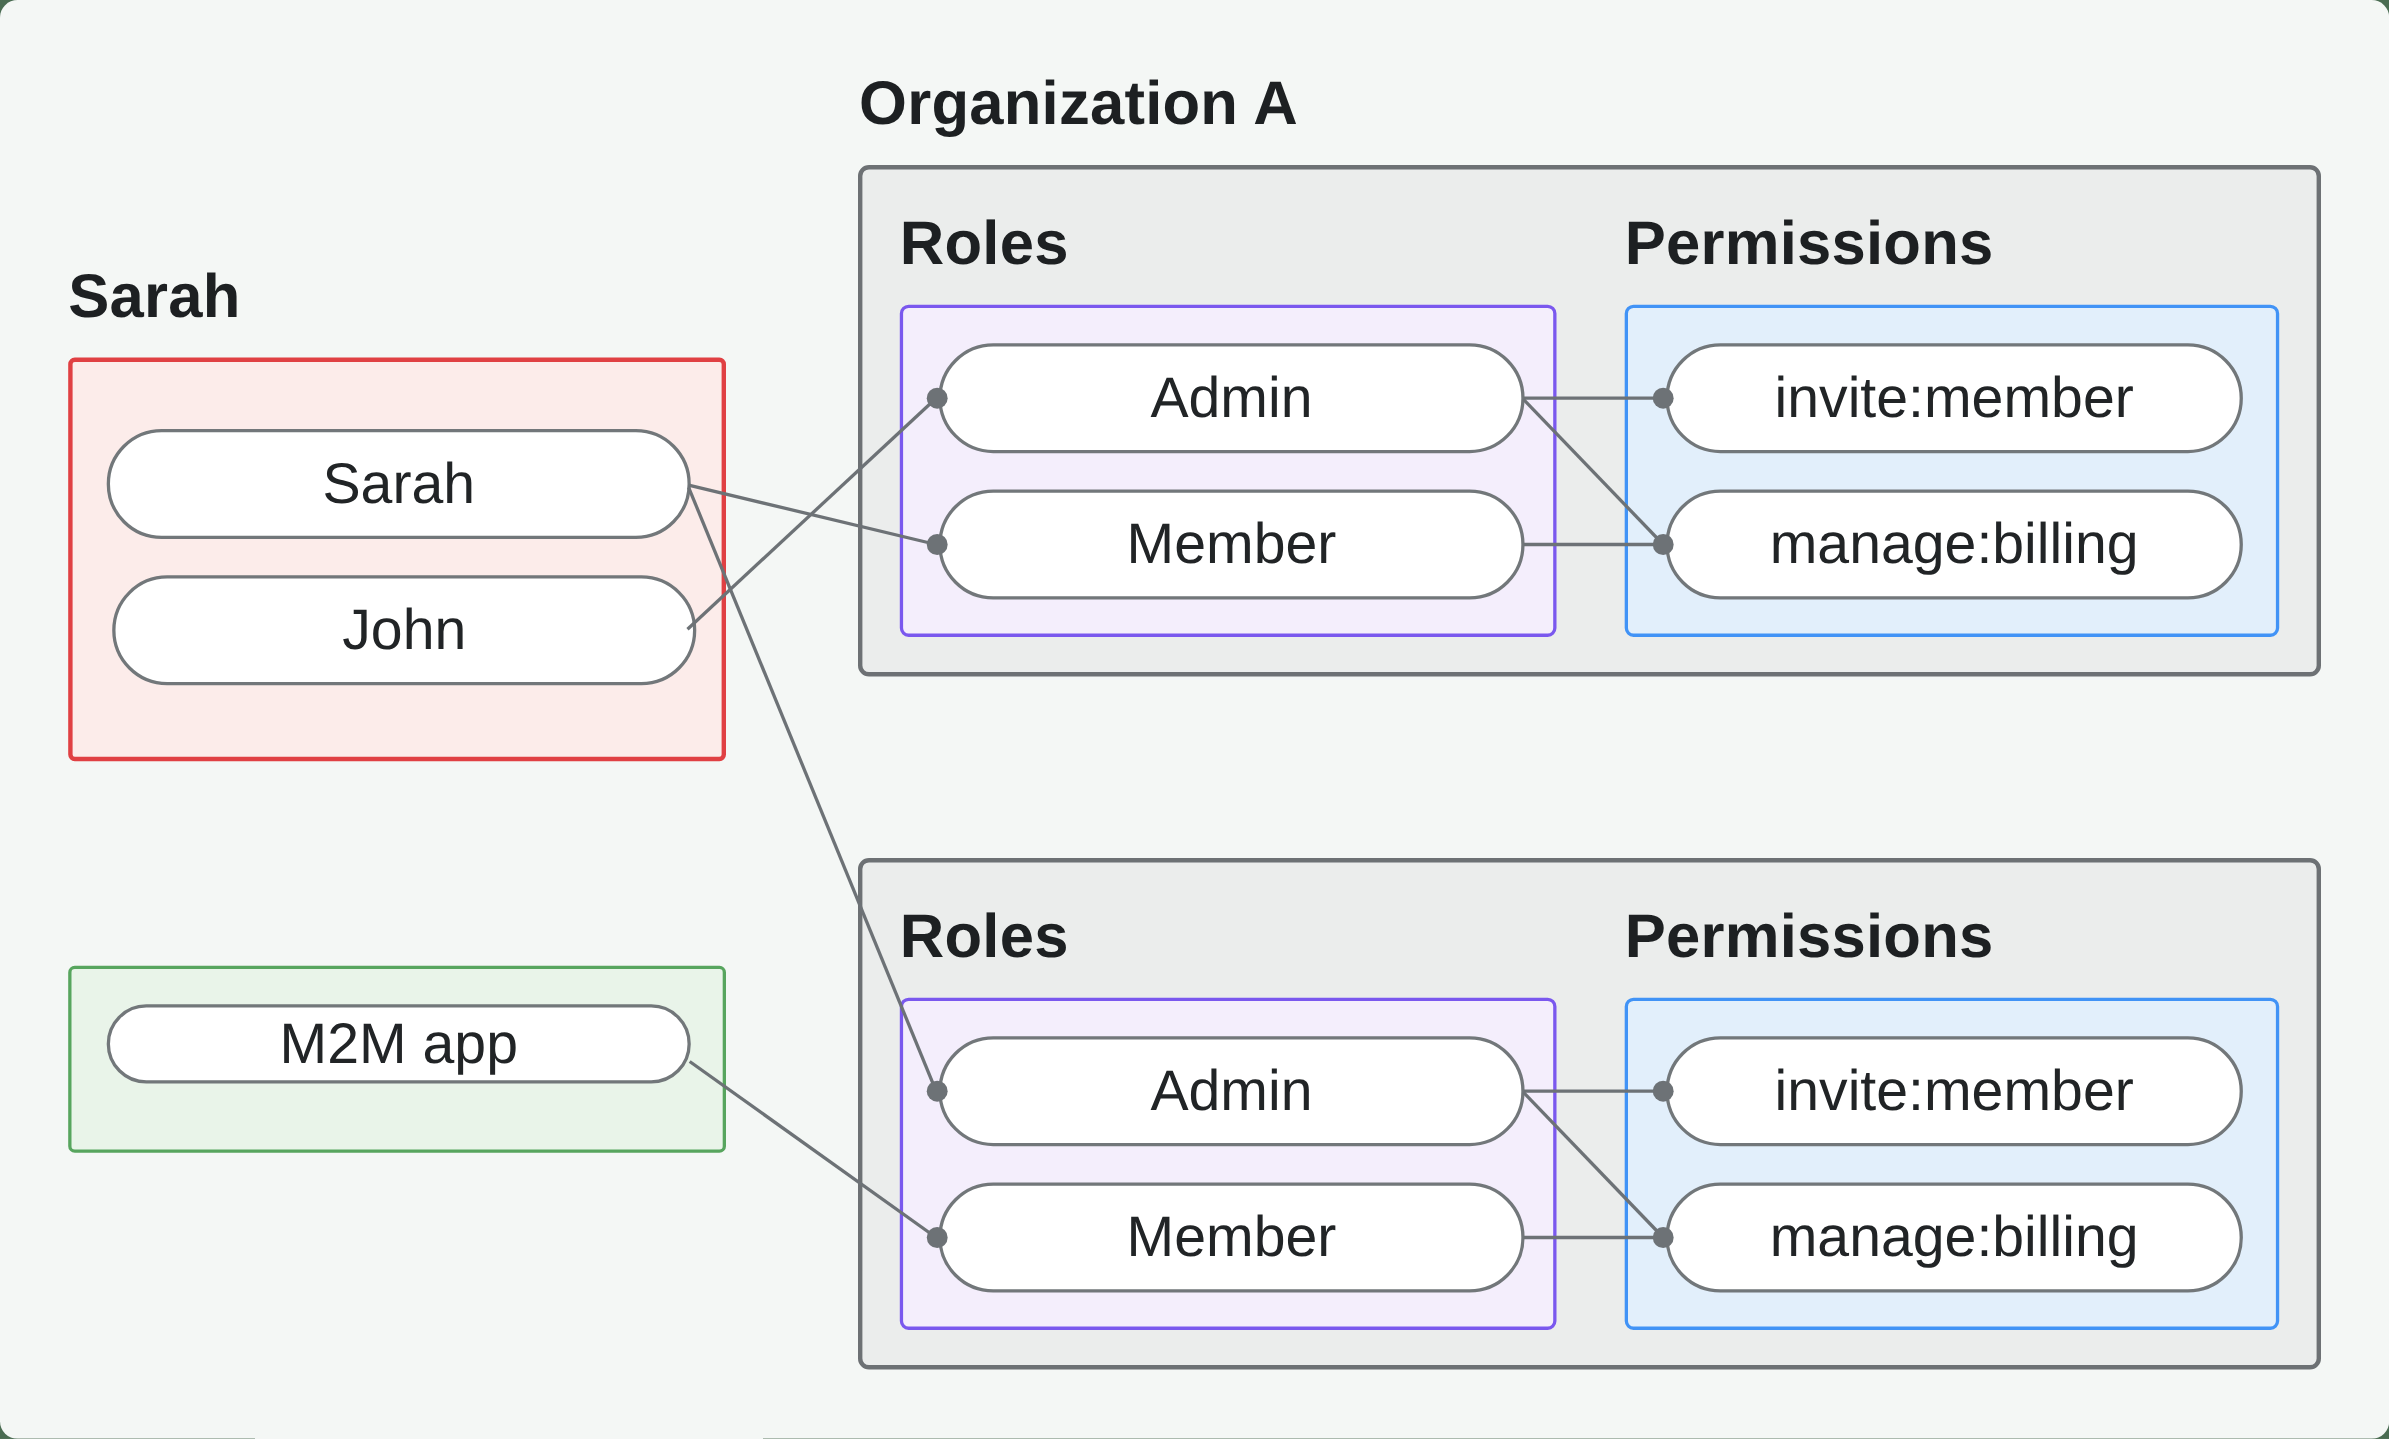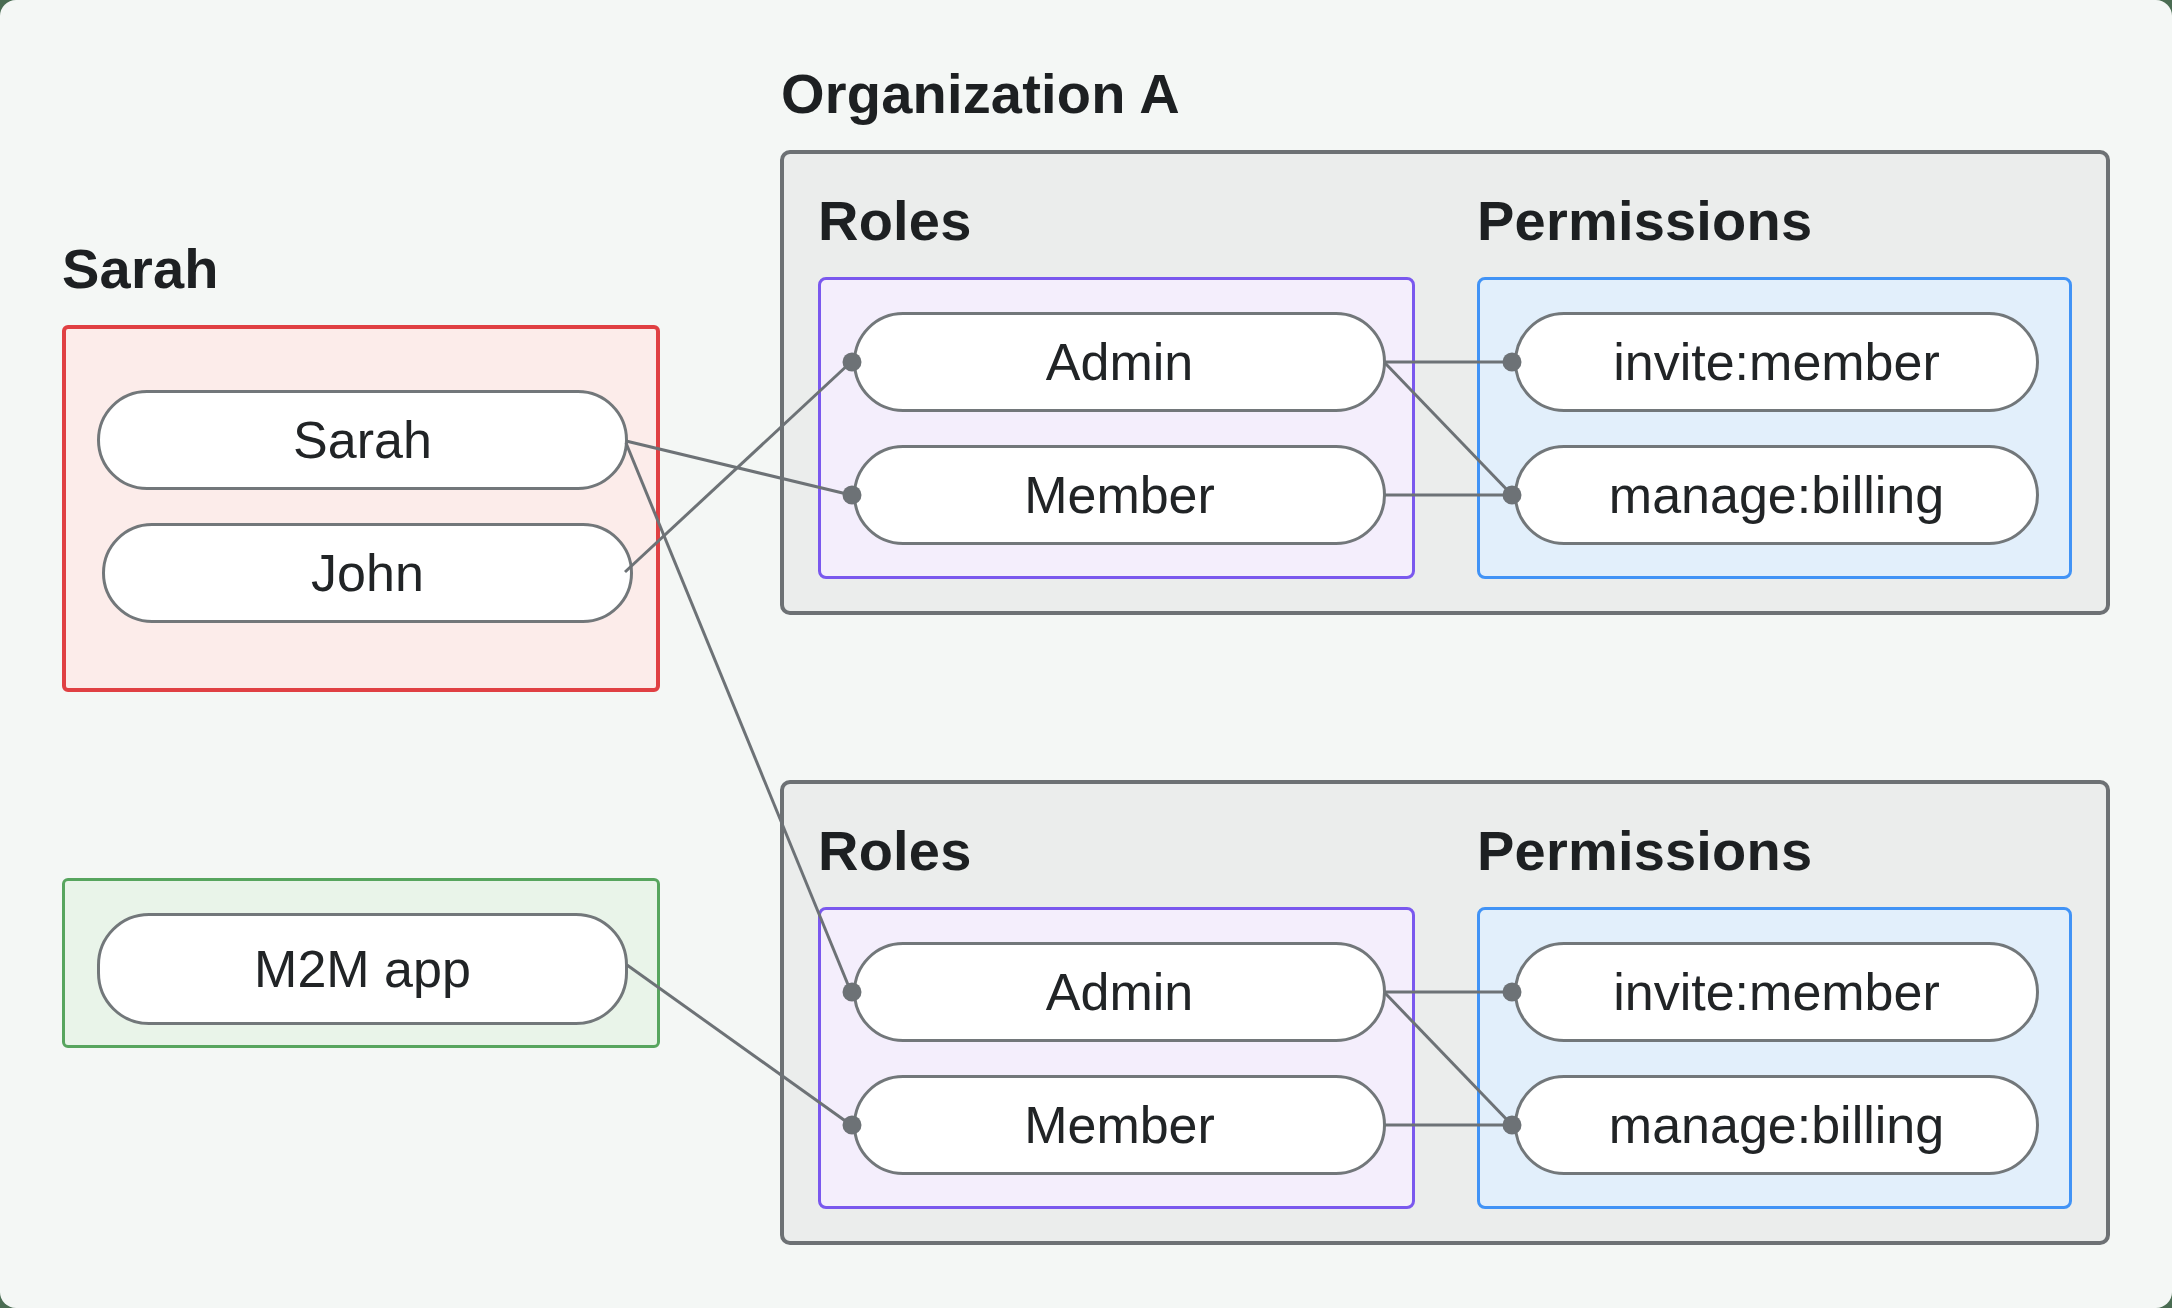--- a/index.html
+++ b/index.html
@@ -108,21 +108,21 @@
     <span>Sarah</span>
   </div>
 
   <div class="pill" style="left:102px;top:523px;width:531px;height:100px;">
     <span>John</span>
   </div>
 
 
   <div class="group-box m2m-box" style="left:62px;top:878px;width:598px;height:170px;"></div>
 
-  <div class="pill" style="left:97px;top:913px;width:531px;height:112px;">
+  <div class="pill" style="left:97px;top:913px;width:531px;height:72px;">
     <span>M2M app</span>
   </div>
 
   <div class="section-label" style="left:781px;top:66px;">Organization A</div>
 
   <div class="group-box org-box" style="left:780px;top:150px;width:1330px;height:465px;"></div>
 
   <div class="section-label" style="left:818px;top:193px;">Roles</div>
 
   <div class="section-label" style="left:1477px;top:193px;">Permissions</div>

